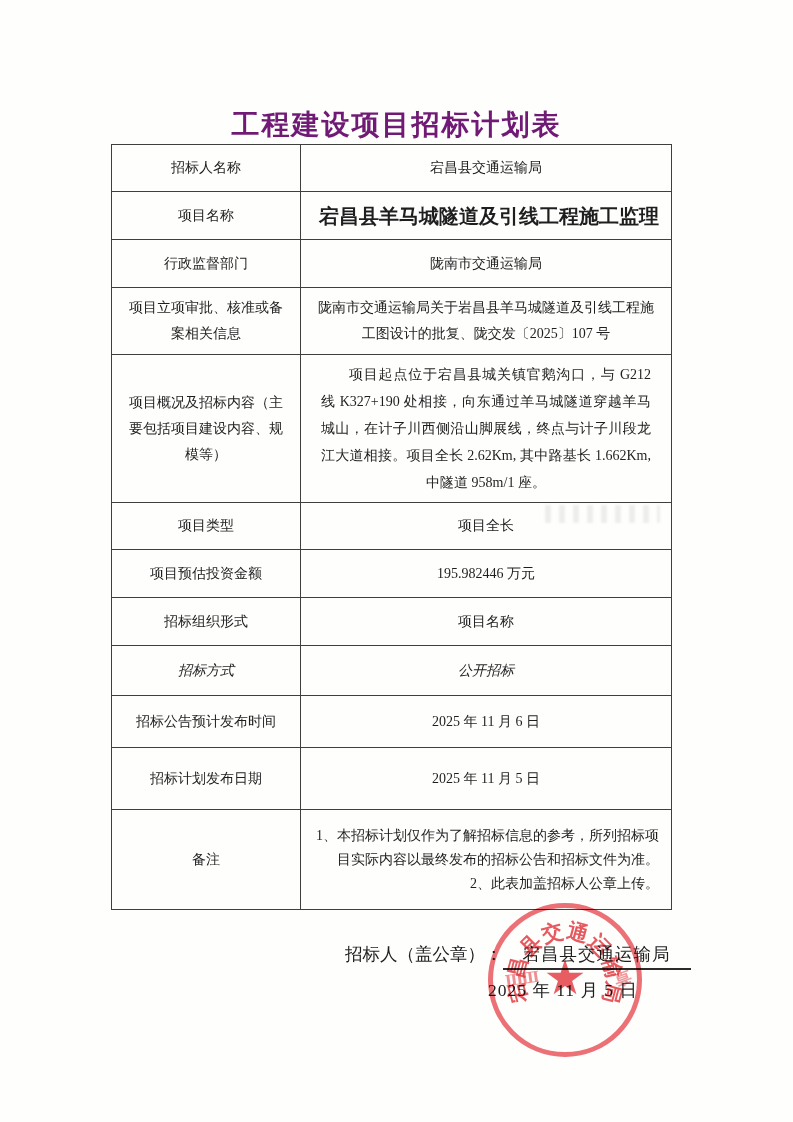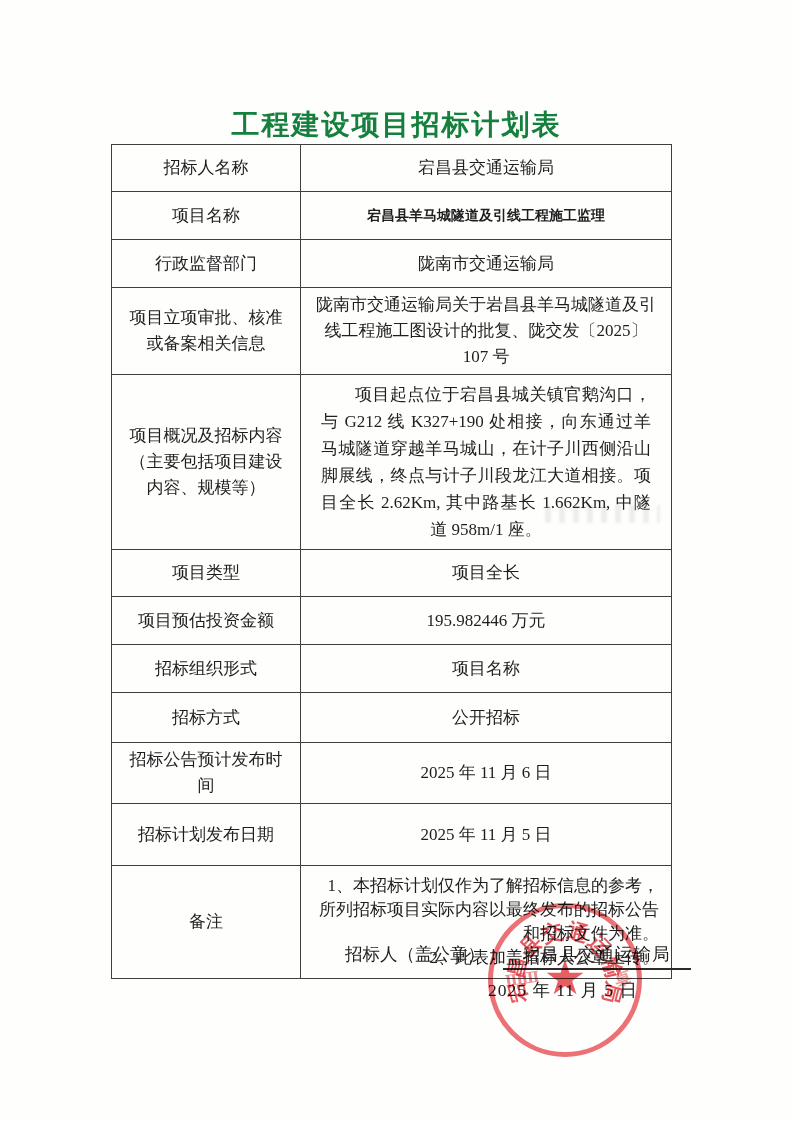--- a/index.html
+++ b/index.html
@@ -11,42 +11,42 @@
     background: #fefefd;
     font-family: "Liberation Serif", "DejaVu Serif", serif;
     color: #1e1e1e;
     overflow: hidden;
   }
   .doc-title {
     position: absolute; top: 106px; left: 0; width: 100%;
     text-align: center;
     font-family: Liberation Serif, serif;
     font-weight: bold; font-size: 28px; letter-spacing: 2px;
-    color: #15803d;
+    color: #701a75;
   }
   table.doc-table {
     position: absolute; left: 111px; top: 144px;
     width: 560px;
     border-collapse: collapse;
     table-layout: fixed;
   }
   .doc-table td {
     border: 1.6px solid #3f3f3f;
-    font-size: 17px;
+    font-size: 14px;
     line-height: 26px;
     vertical-align: middle;
     padding: 4px 12px;
   }
   .doc-table col.c-label { width: 189px; }
   .doc-table col.c-value { width: 371px; }
   td.label { text-align: center; }
   td.value { text-align: center; }
   tr.r0 { height: 47px; } tr.r1 { height: 48px; } tr.r2 { height: 48px; }
   tr.r3 { height: 67px; } tr.r4 { height: 135px; } tr.r5 { height: 47px; }
-  tr.r6 { height: 48px; } tr.r7 { height: 48px; } tr.r8 { height: 50px; }
+  tr.r6 { height: 48px; } tr.r7 { height: 48px; } tr.r8 { height: 50px; font-style: italic; }
   tr.r9 { height: 52px; } tr.r10 { height: 62px; } tr.r11 { height: 100px; }
   td.value-desc {
     text-align: justify;
     text-align-last: center;
     text-indent: 2em;
     line-height: 27px;
     padding: 6px 20px;
   }
   td.value-remark { text-align: right; line-height: 24px; padding: 8px 12px; }
   
@@ -128,21 +128,21 @@
         <col class="c-label">
         <col class="c-value">
       </colgroup>
     <tbody>
         <tr class="r0">
       <td class="label">招标人名称</td>
       <td class="value">宕昌县交通运输局</td>
     </tr>
     <tr class="r1">
       <td class="label">项目名称</td>
-      <td class="value" style="font-size:14px; font-weight:bold;">宕昌县羊马城隧道及引线工程施工监理</td>
+      <td class="value" style="font-size:20px; font-weight:bold;text-align:right;">宕昌县羊马城隧道及引线工程施工监理</td>
     </tr>
     <tr class="r2">
       <td class="label">行政监督部门</td>
       <td class="value">陇南市交通运输局</td>
     </tr>
     <tr class="r3">
       <td class="label">项目立项审批、核准或备案相关信息</td>
       <td class="value">陇南市交通运输局关于岩昌县羊马城隧道及引线工程施工图设计的批复、陇交发〔2025〕107 号</td>
     </tr>
     <tr class="r4">

